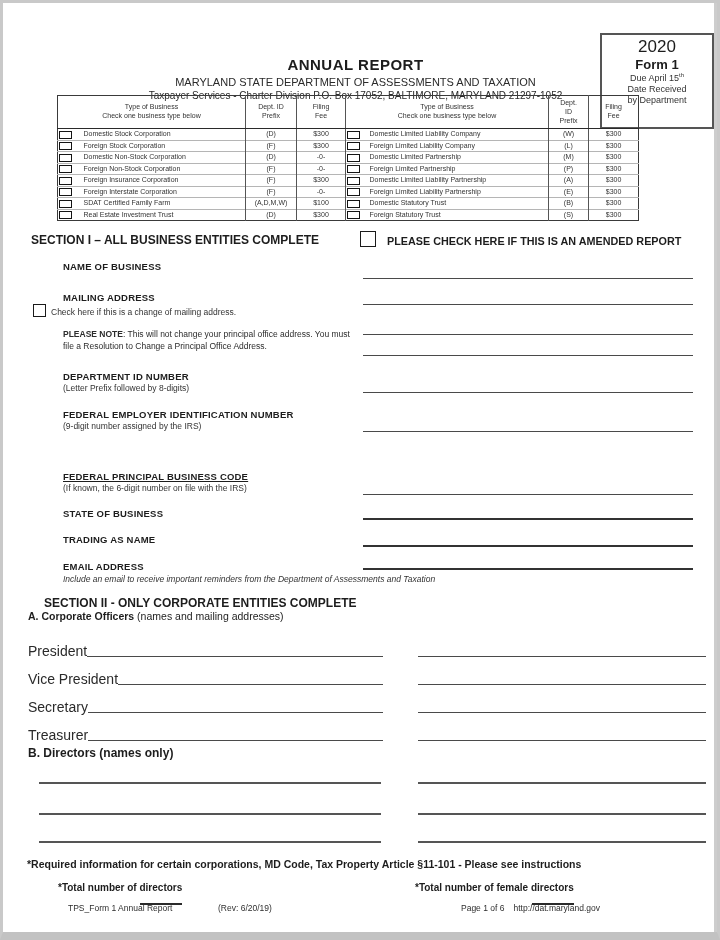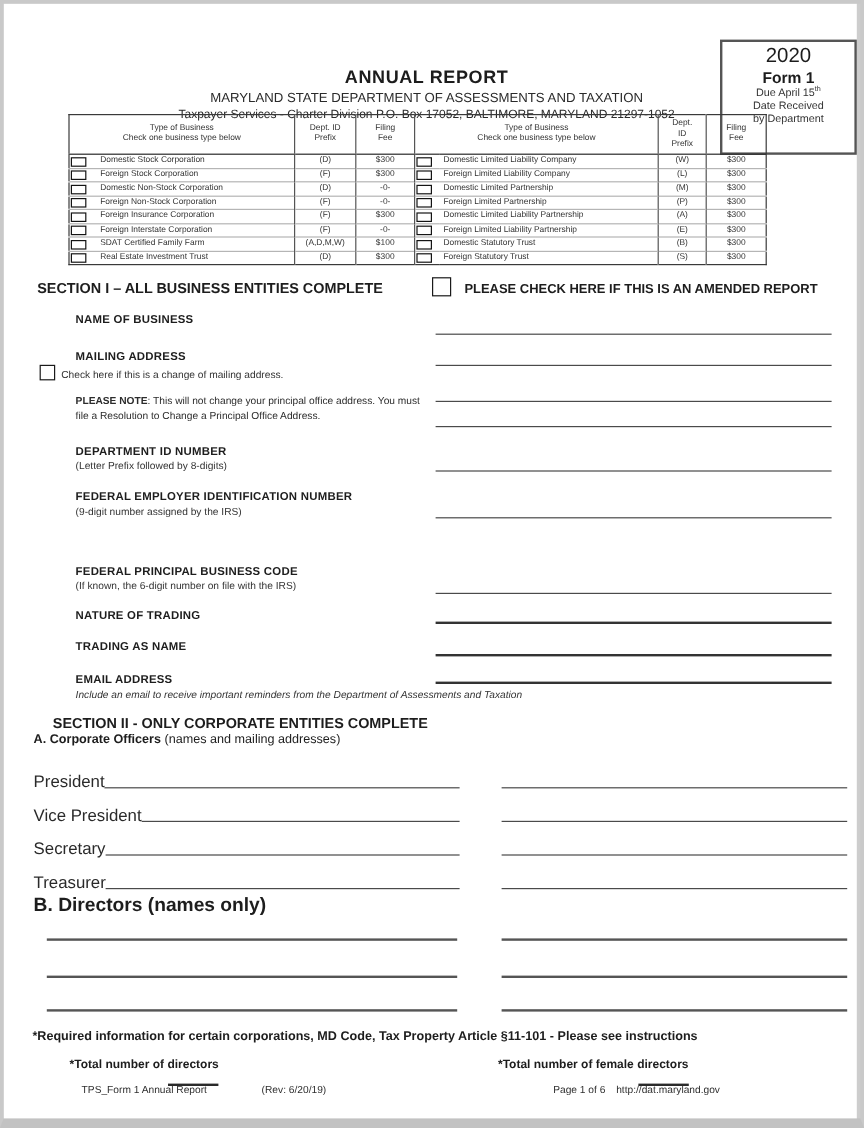--- a/index.html
+++ b/index.html
@@ -255,25 +255,25 @@
   <div class="abs note" style="left:60px;top:326px;width:295px;"><b>PLEASE NOTE</b><span>: This will not change your principal office address. You must file a Resolution to Change a Principal Office Address.</span></div>
 
   <div class="abs fld-label" style="left:60px;top:368px;">DEPARTMENT ID NUMBER</div>
   <div class="abs fld-sub" style="left:60px;top:380px;">(Letter Prefix followed by 8-digits)</div>
   <div class="abs fline" style="left:360px;top:389px;width:330px;"></div>
 
   <div class="abs fld-label" style="left:60px;top:406px;">FEDERAL EMPLOYER IDENTIFICATION NUMBER</div>
   <div class="abs fld-sub" style="left:60px;top:418px;">(9-digit number assigned by the IRS)</div>
   <div class="abs fline" style="left:360px;top:428px;width:330px;"></div>
 
-  <div class="abs fld-label" style="left:60px;top:468px;">FEDERAL PRINCIPAL BUSINESS CODE</div>
+  <div class="abs fld-label" style="left:60px;top:468px;text-decoration:underline;">FEDERAL PRINCIPAL BUSINESS CODE</div>
   <div class="abs fld-sub" style="left:60px;top:480px;">(If known, the 6-digit number on file with the IRS)</div>
   <div class="abs fline" style="left:360px;top:491px;width:330px;"></div>
 
-  <div class="abs fld-label" style="left:60px;top:505px;">NATURE OF TRADING</div>
+  <div class="abs fld-label" style="left:60px;top:505px;">STATE OF BUSINESS</div>
   <div class="abs fline bold" style="left:360px;top:515px;width:330px;"></div>
 
   <div class="abs fld-label" style="left:60px;top:531px;">TRADING AS NAME</div>
   <div class="abs fline bold" style="left:360px;top:542px;width:330px;"></div>
 
   <div class="abs fld-label" style="left:60px;top:558px;">EMAIL ADDRESS</div>
   <div class="abs fline bold" style="left:360px;top:565px;width:330px;"></div>
   <div class="abs fld-sub italic nw" style="left:60px;top:571px;">Include an email to receive important reminders from the Department of Assessments and Taxation</div>
 
   <div class="abs sec-head" style="left:41px;top:593px;">SECTION II - ONLY CORPORATE ENTITIES COMPLETE</div>
@@ -297,21 +297,21 @@
       <div class="gap"></div>
     <div class="l2"></div>
   </div>
   <div class="abs officer-row" style="top:725px;">
     <span class="olabel">Treasurer</span>
     <div class="l1"></div>
       <div class="gap"></div>
     <div class="l2"></div>
   </div>
 
-  <div class="abs" style="left:25px;top:743px;font-size:16px;font-weight:bold;color:#1d1d1d;">B. Directors (names only)</div>
+  <div class="abs" style="left:25px;top:743px;font-size:12px;font-weight:bold;color:#1d1d1d;">B. Directors (names only)</div>
 
   <div class="abs dline" style="left:36px;top:779px;width:342px;"></div>
   <div class="abs dline" style="left:415px;top:779px;width:288px;"></div>
   <div class="abs dline" style="left:36px;top:810px;width:342px;"></div>
   <div class="abs dline" style="left:415px;top:810px;width:288px;"></div>
   <div class="abs dline" style="left:36px;top:838px;width:342px;"></div>
   <div class="abs dline" style="left:415px;top:838px;width:288px;"></div>
 
   <div class="abs req-note nw" style="left:24px;top:855px;">*Required information for certain corporations, MD Code, Tax Property Article §11-101 - Please see instructions</div>
 

